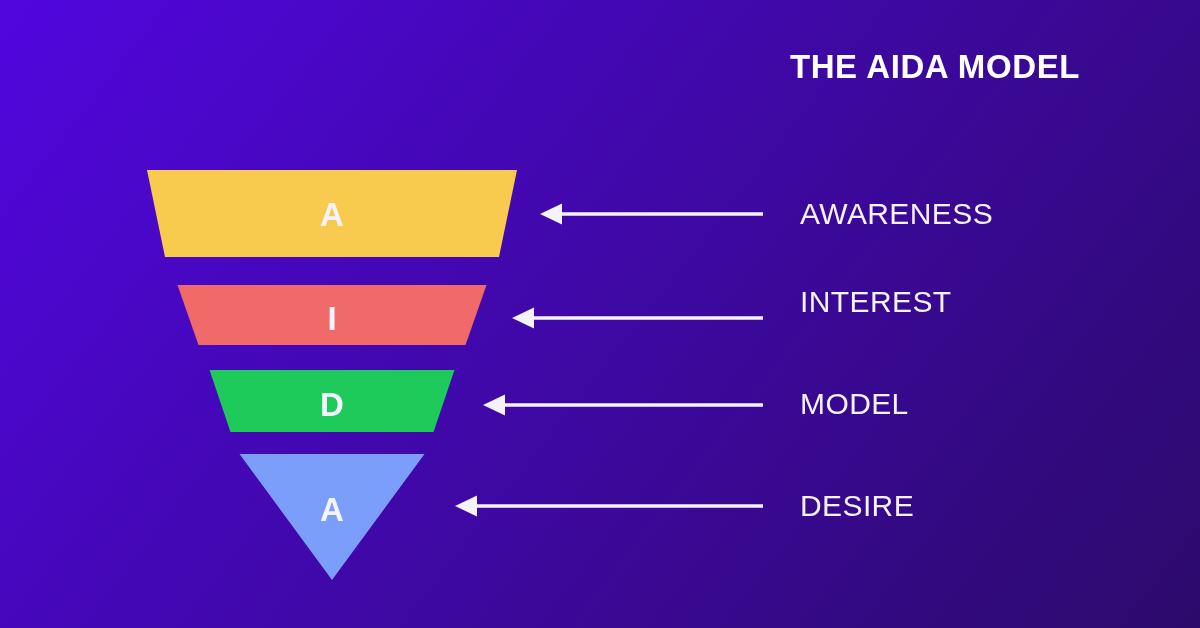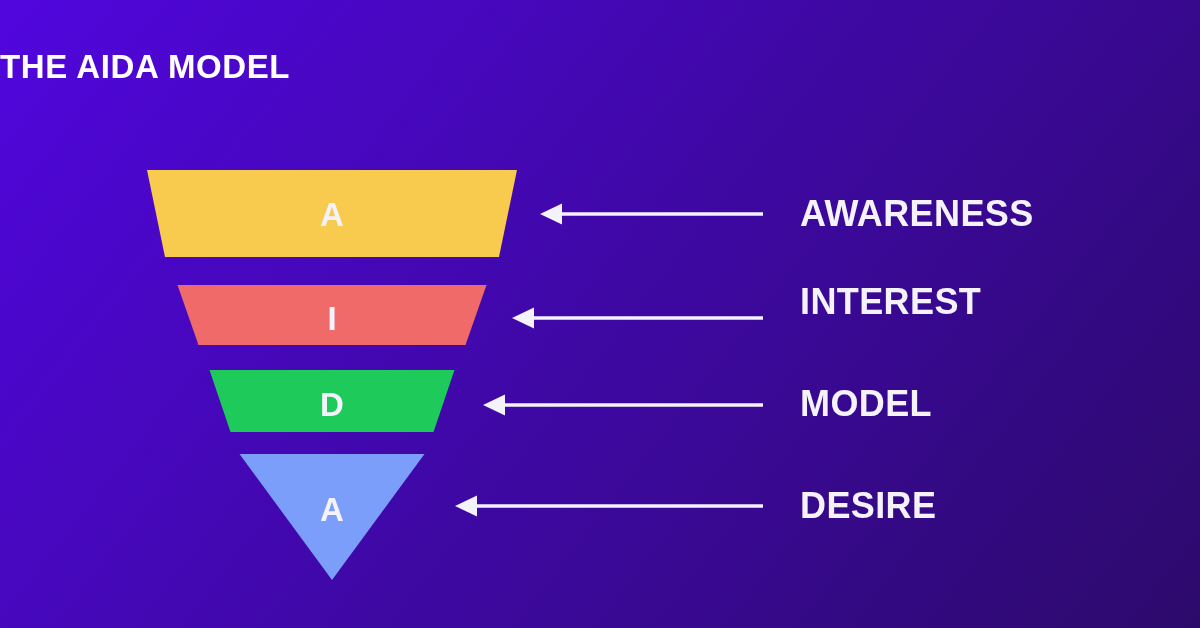--- a/index.html
+++ b/index.html
@@ -25,21 +25,21 @@
                 #2c0a6b 100%);
     overflow: hidden;
   }
 
   
   #title {
     position: absolute;
     top: 49px;
     left: 0;
     width: 1080px;
-    text-align: left;
+    text-align: right;
     color: #ffffff;
     font-size: 33px;
     font-weight: bold;
     letter-spacing: 0.6px;
     line-height: 1.1;
     white-space: nowrap;
   }
 
   
   #funnel {
@@ -63,22 +63,22 @@
     text-align: center;
     line-height: 1;
     white-space: nowrap;
     transform: translate(-50%, -50%);
   }
 
   
   .callout-label {
     position: absolute;
     color: #f4f2fb;
-    font-size: 36px;
-    font-weight: bold;
+    font-size: 30px;
+    font-weight: normal;
     letter-spacing: 0.4px;
     white-space: nowrap;
     line-height: 1;
     transform: translateY(-50%);
   }
 </style>
 </head>
 <body>
 
 <div id="stage" style="background: linear-gradient(128deg, rgb(81, 6, 222) 0%, rgb(44, 10, 107) 100%);">

